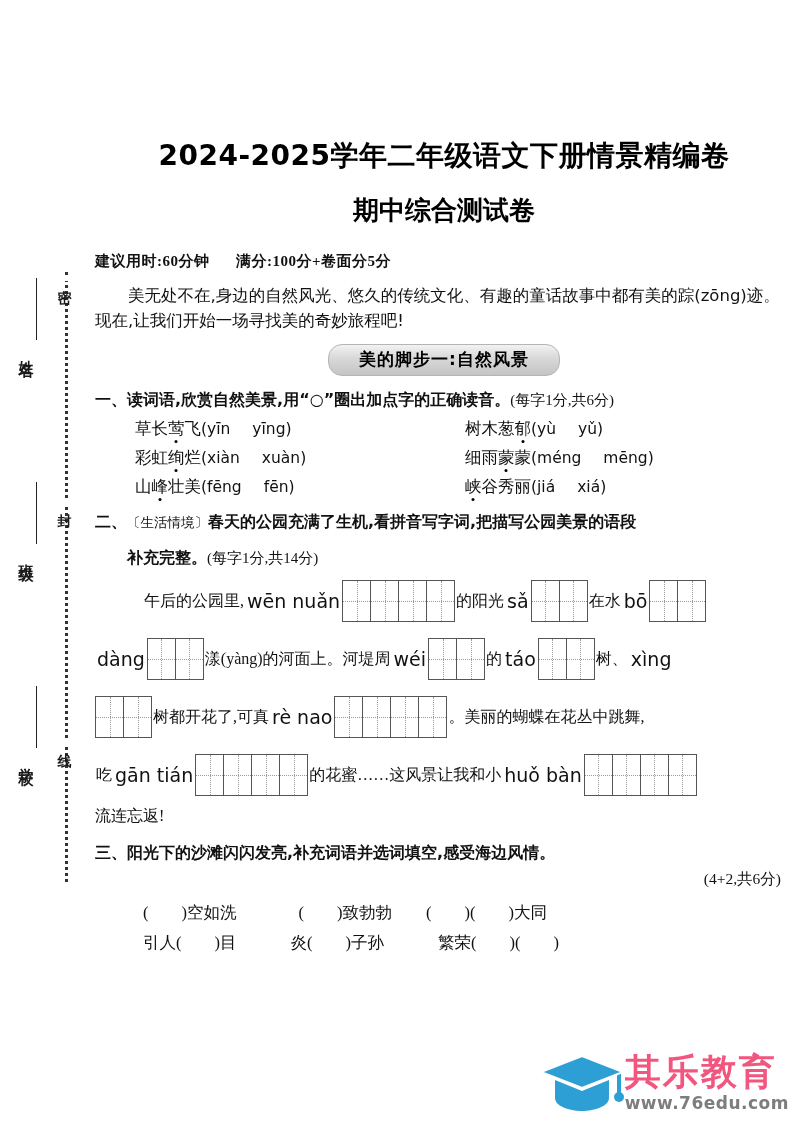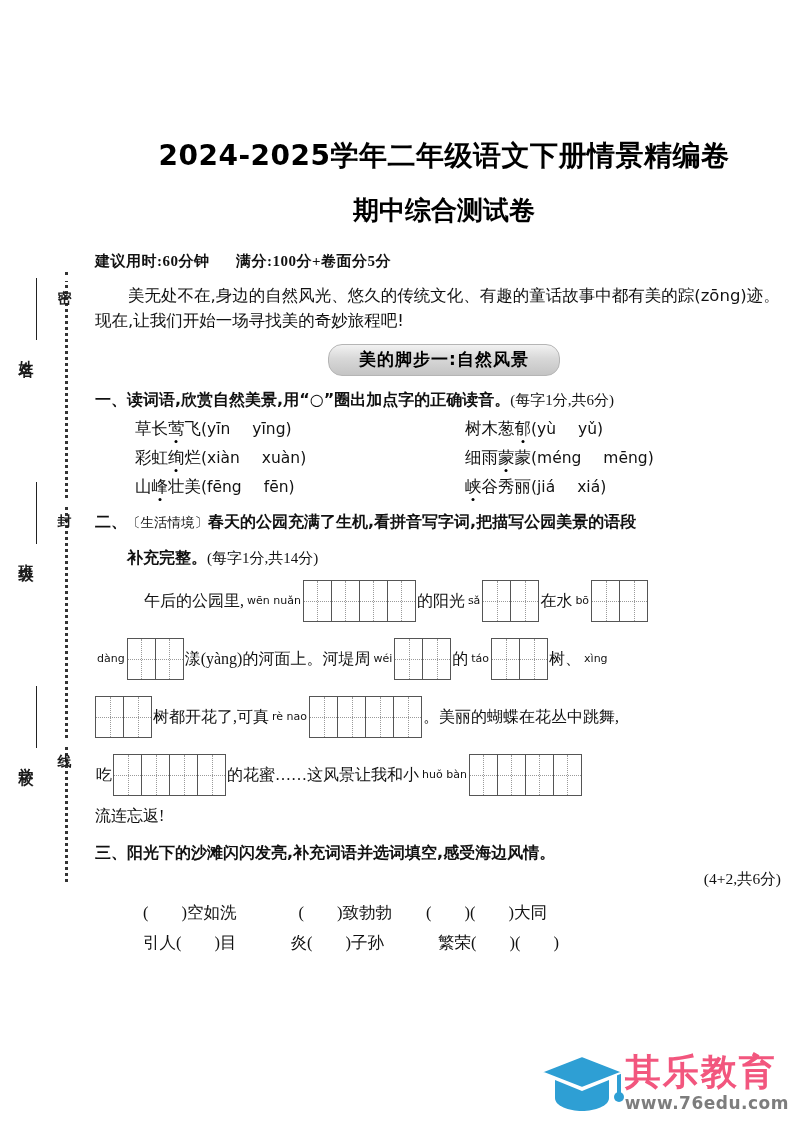--- a/index.html
+++ b/index.html
@@ -134,21 +134,21 @@
   
   .fill{
     font-family:"Liberation Serif","DejaVu Serif",serif;
     font-size:16px;
     line-height:58px;
     margin-top:2px;
   }
   .fill .row{display:flex;align-items:center;flex-wrap:nowrap;white-space:nowrap;}
   .fill .row.indent{padding-left:48px;}
   .fill .txt{padding:0 1px;}
-  .fill .pin{font-family:"DejaVu Sans","Liberation Sans",sans-serif;font-size:11px;padding:0 2px;}
+  .fill .pin{font-family:"DejaVu Sans","Liberation Sans",sans-serif;font-size:19px;padding:0 2px;}
 
   .tzg{display:inline-flex;border:1px solid #555;background:#fff;position:relative;}
   .tzg .c{
     width:27px;height:40px;position:relative;
     border-right:1px solid #555;
   }
   .tzg .c:last-child{border-right:none;}
   .tzg .c::before{
     content:"";position:absolute;left:50%;top:0;bottom:0;width:0;
     border-left:1px dotted #9a9a9a;
@@ -310,20 +310,21 @@
           <span class="tzg">
             <span class="c"></span>
             <span class="c"></span>
             <span class="c"></span>
             <span class="c"></span>
           </span>
           <span class="txt">。美丽的蝴蝶在花丛中跳舞,</span>
         </div>
       <div class="row" id="q2l4">
           <span class="txt">吃</span>
+          <span class="pin">gān tián</span>
           <span class="tzg">
             <span class="c"></span>
             <span class="c"></span>
             <span class="c"></span>
             <span class="c"></span>
           </span>
           <span class="txt">的花蜜……这风景让我和小</span>
           <span class="pin">huǒ bàn</span>
           <span class="tzg">
             <span class="c"></span>

